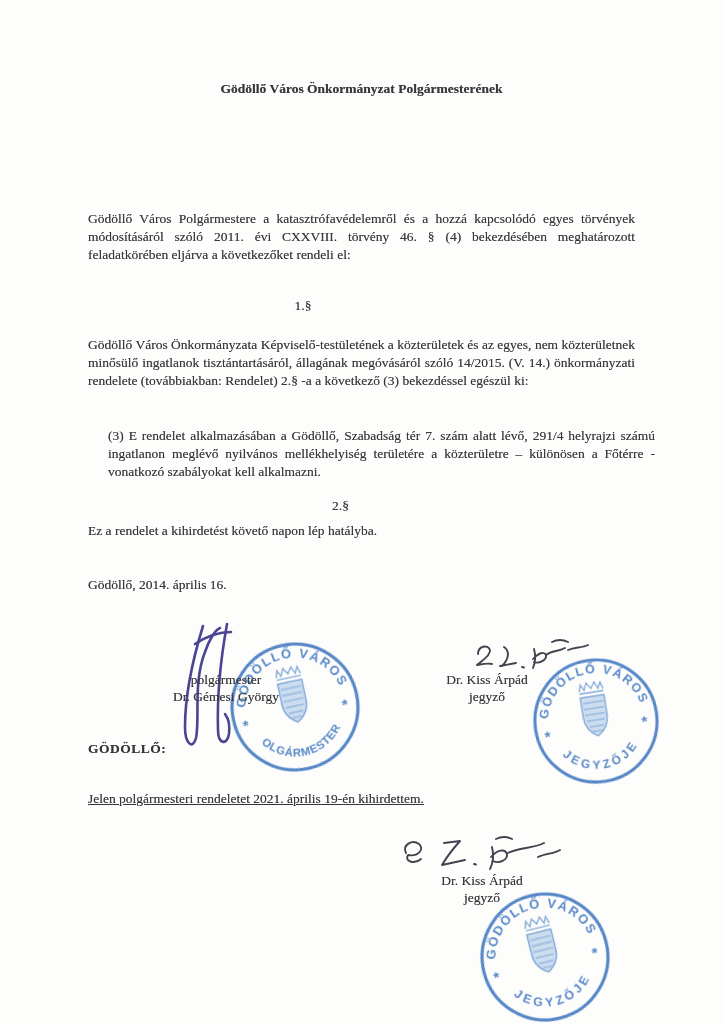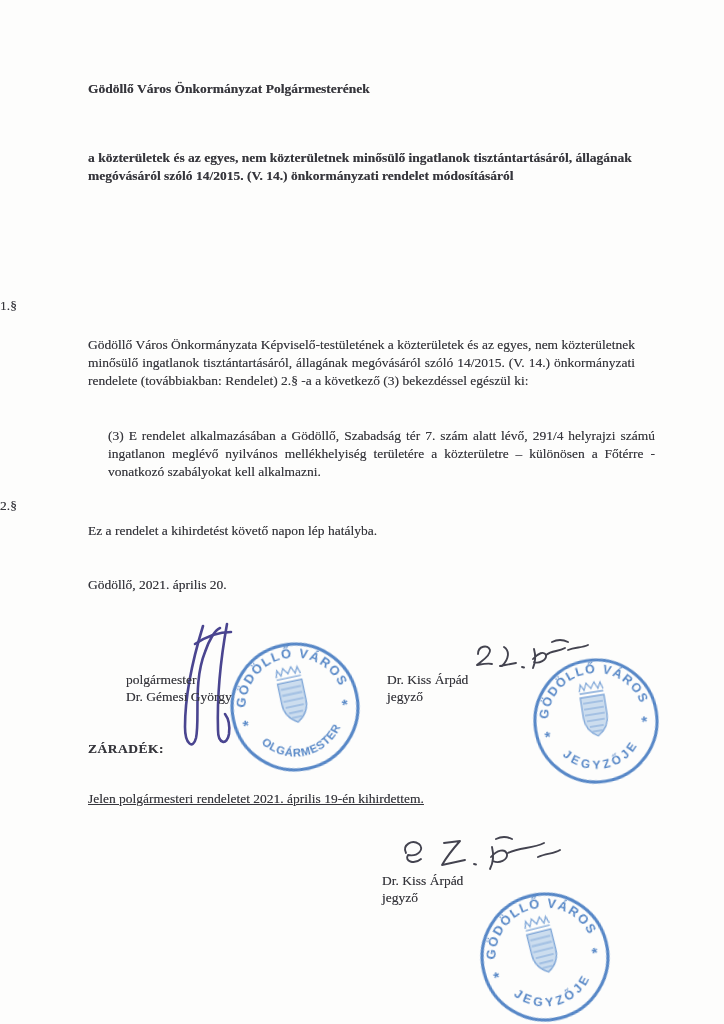--- a/index.html
+++ b/index.html
@@ -13,21 +13,21 @@
     position:relative;width:724px;height:1024px;margin:0 auto;
     background:#fdfdfc;overflow:hidden;
     font-family:"Liberation Serif", serif;color:var(--text-ink);
   }
   .txt{
     position:absolute;font-size:13.5px;line-height:18px;
     text-shadow:0 0 .6px rgba(54,54,60,.55);
     white-space:normal;
   }
   .bold{font-weight:bold;}
-  .center{text-align:left;}
+  .center{text-align:center;}
   .just{text-align:justify;}
   .block-line{display:block;}
 
   .doc-title{left:88px;width:547px;top:80px;}
   .doc-subject{left:88px;width:547px;top:149px;}
   .preamble{left:88px;width:547px;top:210px;}
   .mark-1{left:0;width:606px;top:297px;}
   .sec1-para{left:88px;width:547px;top:336px;}
   .sec1-clause{left:88px;width:547px;top:427px;margin-left:20px;}
   .mark-2{left:0;width:681px;top:497px;}
@@ -65,34 +65,34 @@
 </style>
 </head>
 <body>
 
 <div class="page">
 
   <div class="txt doc-title center bold">
     <span class="block-line">Gödöllő Város Önkormányzat Polgármesterének</span>
   </div>
 
-  <div class="txt doc-subject center bold">a közterületek és az egyes, nem közterületnek minősülő ingatlanok tisztántartásáról, állagának megóvásáról szóló 14/2015. (V. 14.) önkormányzati rendelet módosításáról</div>
 
+  <div class="txt preamble just">Gödöllő Város Polgármestere a katasztrófavédelemről és a hozzá kapcsolódó egyes törvények módosításáról szóló 2011. évi CXXVIII. törvény 46. § (4) bekezdésében meghatározott feladatkörében eljárva a következőket rendeli el:</div>
 
   <div class="txt mark-1 center">1.§</div>
 
   <div class="txt sec1-para just">Gödöllő Város Önkormányzata Képviselő-testületének a közterületek és az egyes, nem közterületnek minősülő ingatlanok tisztántartásáról, állagának megóvásáról szóló 14/2015. (V. 14.) önkormányzati rendelete (továbbiakban: Rendelet) 2.§ -a a következő (3) bekezdéssel egészül ki:</div>
 
   <div class="txt sec1-clause just">(3) E rendelet alkalmazásában a Gödöllő, Szabadság tér 7. szám alatt lévő, 291/4 helyrajzi számú ingatlanon meglévő nyilvános mellékhelyiség területére a közterületre – különösen a Főtérre - vonatkozó szabályokat kell alkalmazni.</div>
 
   <div class="txt mark-2 center">2.§</div>
 
   <div class="txt effective">Ez a rendelet a kihirdetést követő napon lép hatályba.</div>
 
-  <div class="txt dateline">Gödöllő, 2021. április 20.</div>
+  <div class="txt dateline">Gödöllő, 2014. április 16.</div>
 
   <svg class="stamp stamp-mayor" viewBox="0 0 130 130">
     <defs>
       <path id="arcTop1" d="M 19.9,81.4 A 48,48 0 1 1 110.1,81.4"></path>
       <path id="arcBot1" d="M 27.2,94.6 A 48,48 0 0 0 102.8,94.6"></path>
     </defs>
     <circle class="ring" cx="65" cy="65" r="61"></circle>
     <g>
       <path class="coat-crown" d="M53,34 L55,27 58,33 61,26 65,32 69,26 72,33 75,27 77,34 M53,36 h24"></path>
       <path class="coat-shield" d="M53,40 h24 v20 q0,13 -12,20 q-12,-7 -12,-20 z"></path>
@@ -137,21 +137,21 @@
   <div class="txt sig-mayor center">
     <span class="block-line">polgármester</span>
     <span class="block-line">Dr. Gémesi György</span>
   </div>
 
   <div class="txt sig-clerk center">
     <span class="block-line">Dr. Kiss Árpád</span>
     <span class="block-line">jegyző</span>
   </div>
 
-  <div class="txt zaradek bold">ZÁRADÉK:</div>
+  <div class="txt zaradek bold">GÖDÖLLŐ:</div>
 
   <div class="txt statement">Jelen polgármesteri rendeletet 2021. április 19-én kihirdettem.</div>
 
   <svg class="sigdraw sig-draw-clerk2" viewBox="0 0 175 42">
     <path d="M14,20 C10,12 20,6 27,11 C33,16 26,24 16,22 C12,28 22,32 29,26"></path>
     <path d="M52,10 L68,8 C60,17 54,25 50,32 L73,27 M82,31 l2,0.5"></path>
     <path d="M100,14 C102,22 101,30 98,36 M99,24 C105,17 113,15 115,21 C116,27 107,31 101,28"></path>
     <path d="M104,6 Q112,2 120,6 M116,20 C128,14 140,16 152,10 M146,24 C154,20 162,21 168,17"></path>
   </svg>
 

